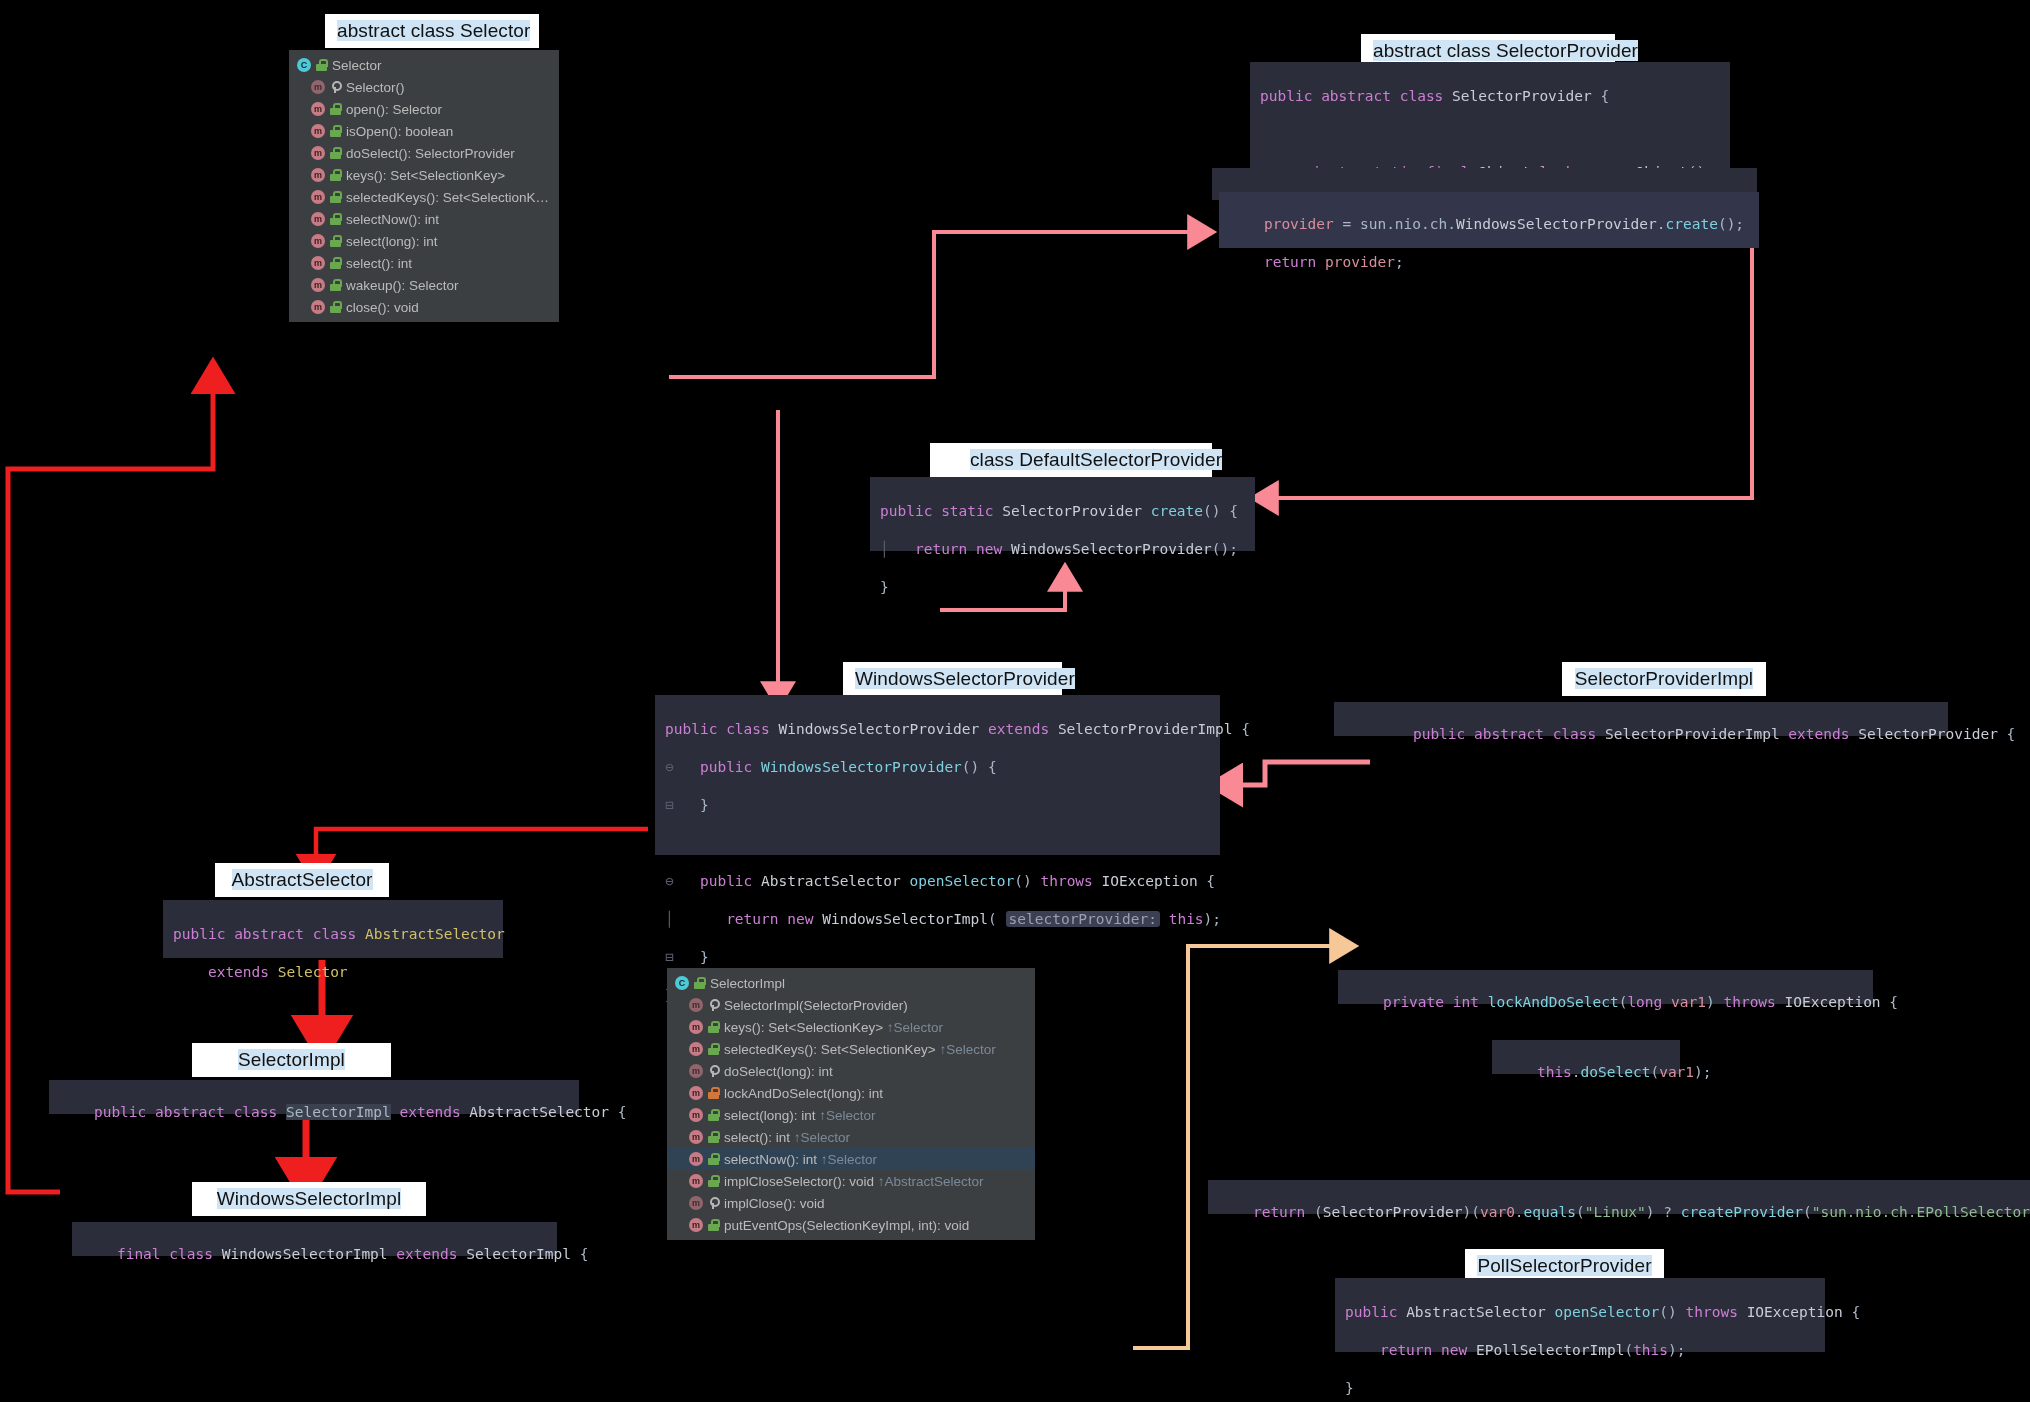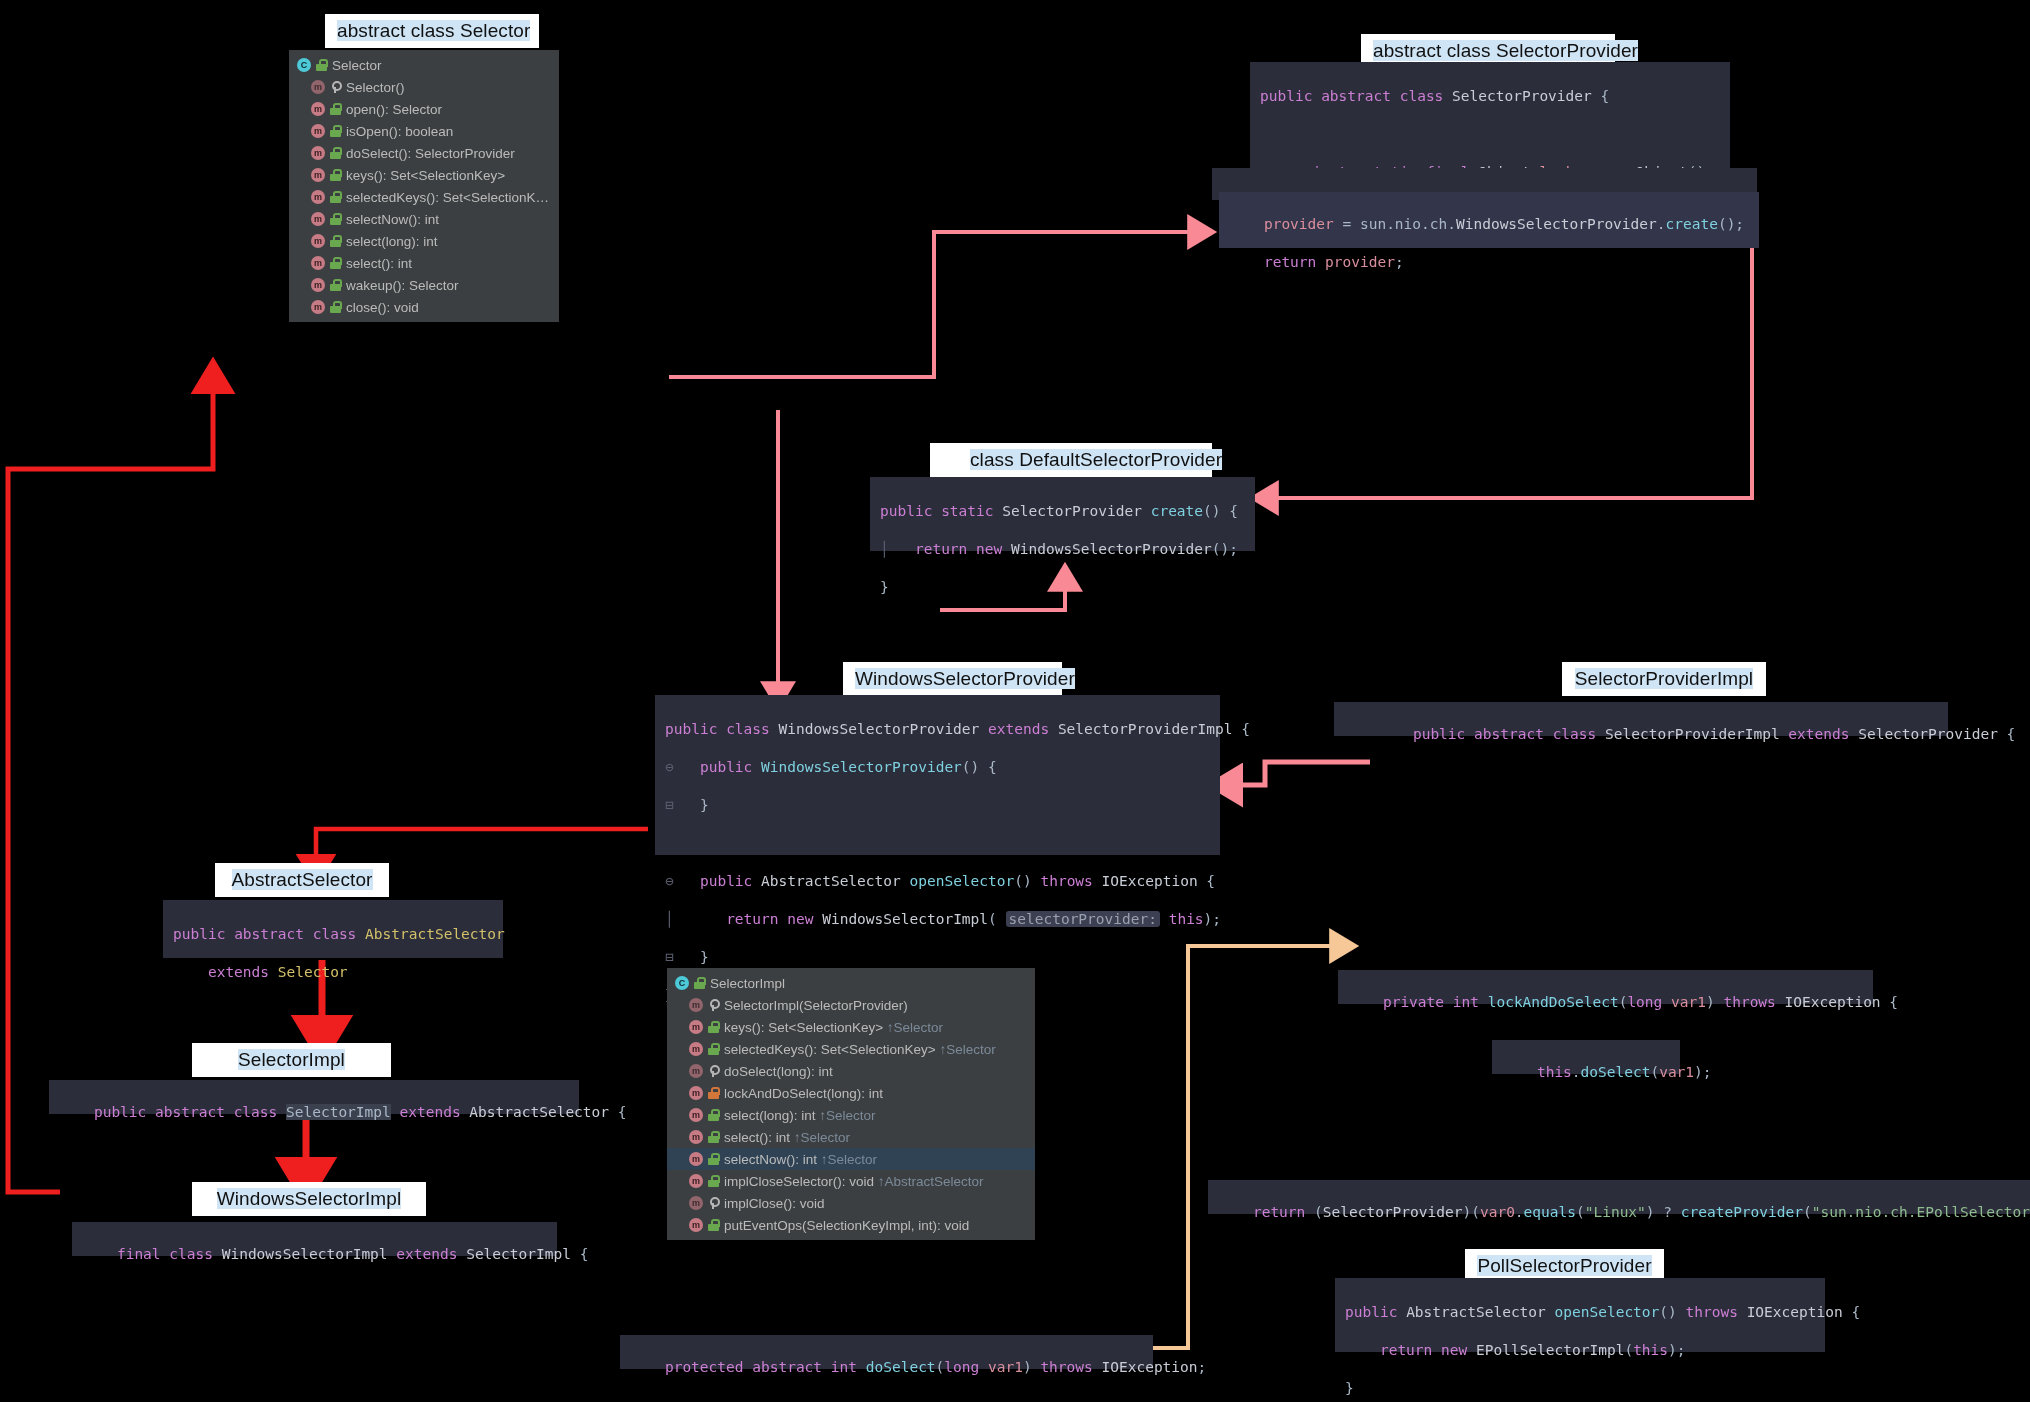--- a/index.html
+++ b/index.html
@@ -558,17 +558,14 @@
   <div class="label" style="left:1465px;top:1249px;width:175px;text-align:center;">
     <span class="sel">PollSelectorProvider</span>
   </div>
 
   <div class="code" style="left:1335px;top:1278px;width:470px;height:62px;">
 <div><span class="kw">public</span> <span class="cls">AbstractSelector</span> <span class="fn">openSelector</span>() <span class="kw">throws</span> <span class="cls">IOException</span> {</div>
 <div>    <span class="kw">return</span> <span class="kw">new</span> <span class="cls">EPollSelectorImpl</span>(<span class="kw">this</span>);</div>
 <div>}</div>
   </div>
 
-  <div class="code tight" style="left:620px;top:1335px;width:513px;height:26px;">
-    <span><span class="kw">protected</span> <span class="kw">abstract</span> <span class="kw">int</span> <span class="fn">doSelect</span>(<span class="kw">long</span> <span class="fld">var1</span>) <span class="kw">throws</span> <span class="cls">IOException</span>;</span>
-  </div>
 
 </div>
 
 </body></html>

